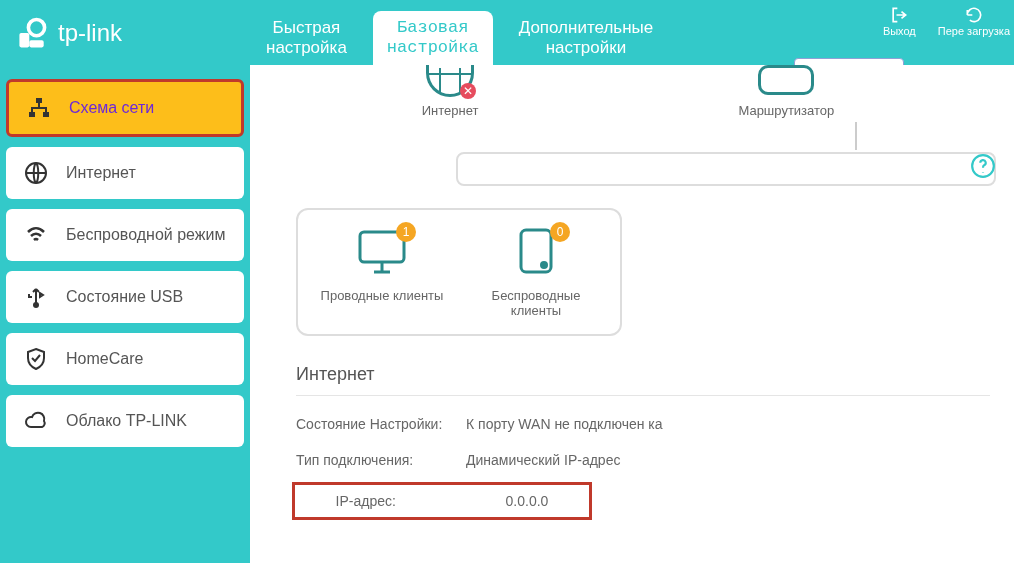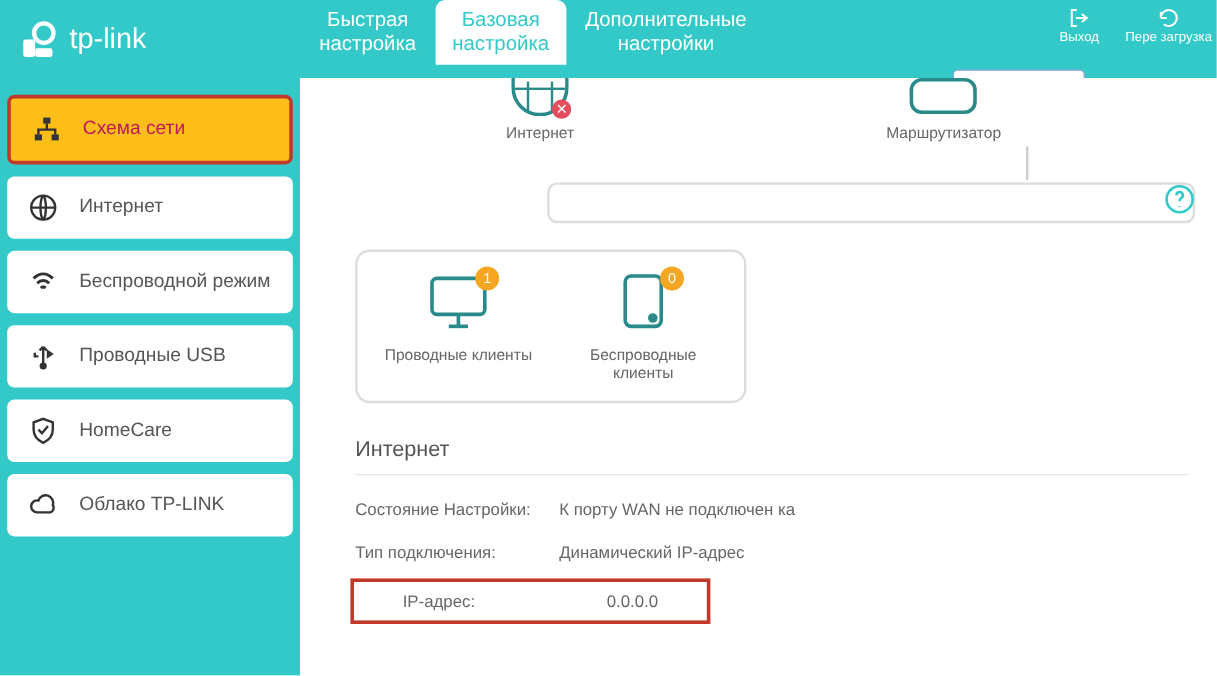--- a/index.html
+++ b/index.html
@@ -1,31 +1,31 @@
 <!DOCTYPE html>
 <html><head>
 <meta charset="utf-8">
 <style>
   * { box-sizing: border-box; margin: 0; padding: 0; }
   body { font-family: "Segoe UI", Tahoma, sans-serif; background:#fff; width:1014px; height:563px; overflow:hidden; }
   .header { background:#33c9c9; height:65px; display:flex; align-items:center; padding:0 20px 0 14px; position:relative; }
   .logo { display:flex; align-items:center; color:#fff; font-size:24px; }
   .logo-icon { width:36px; height:36px; margin-right:8px; }
-  .tabs { display:flex; gap:2px; margin-left:130px; height:100%; }
+  .tabs { display:flex; gap:12px; margin-left:130px; align-items:flex-end; height:100%; }
   .tab { color:#fff; font-size:17px; text-align:center; padding:10px 14px 10px; line-height:1.2; cursor:pointer; border-top-left-radius:8px; border-top-right-radius:8px; height:54px; display:flex; flex-direction:column; justify-content:center; }
-  .tab.active { background:#fff; color:#33c9c9; }
+  .tab.active { background:#fff; color:#33c9c9;font-family:Liberation Mono, monospace; }
   .header-right { position:absolute; right:4px; top:5px; display:flex; gap:22px; color:#fff; font-size:11px; align-items:center; }
   .hdr-btn { display:flex; flex-direction:column; align-items:center; cursor:pointer; }
   .hdr-btn svg { width:20px; height:20px; }
   .lang-select { position:absolute; right:110px; top:34px; width:110px; background:#fff; border:1px solid #8fa0d6; border-radius:4px; padding:4px 10px; display:flex; align-items:center; justify-content:space-between; cursor:pointer; font-size:14px; color:#5a6db3;margin-top:24px; }
   .lang-select .chev { color:#5a6db3; }
   .body { display:flex; height:498px; }
   .sidebar { width:250px; background:#33c9c9; padding-top:8px; }
   .sb-item { background:#fff; margin:6px 6px 10px 6px; border-radius:6px; display:flex; align-items:center; padding:14px 18px; cursor:pointer; font-size:16px; color:#555; gap:18px; }
-  .sb-item.active { background:#fdbe1a; border:3px solid #c0392b; color:#be185d; }
+  .sb-item.active { background:#fdbe1a; border:3px solid #c0392b; color:#6d28d9; }
   .sb-icon { width:24px; height:24px; flex-shrink:0; }
   .content { flex:1; background:#fff; padding:0 24px 0 46px; position:relative; overflow:hidden; }
   .help-icon { position:absolute; right:18px; top:88px; color:#33c9c9; }
   .topo-row { display:flex; justify-content:center; gap:260px; margin-top:0; }
   .topo-item { display:flex; flex-direction:column; align-items:center; font-size:13px; color:#666; gap:6px; position:relative; }
   .globe-broken { position:relative; width:48px; height:32px; border-bottom-left-radius:48px; border-bottom-right-radius:48px; border:3px solid #2a8a8a; border-top:none; }
   .globe-broken .x { position:absolute; right:-5px; bottom:-5px; width:16px; height:16px; background:#e64c5e; border-radius:50%; color:#fff; font-size:12px; display:flex; align-items:center; justify-content:center; }
   .router-icon { border:3px solid #2a8a8a; border-radius:10px; width:56px; height:30px; margin-bottom:2px; position:relative; }
   .vline { width:2px; height:28px; background:#ccc; margin:4px auto -4px auto;}
   .conn-box { border:2px solid #ddd; border-radius:8px; margin:6px auto 22px; width:540px; height:34px; }
@@ -109,21 +109,21 @@
       <svg class="sb-icon" viewBox="0 0 24 24" fill="none" stroke="#333" stroke-width="2.5">
           <path d="M4 9c5-5 11-5 16 0M7 13c3-3 7-3 10 0M10 17c1.2-1.2 2.8-1.2 4 0"></path>
         </svg>
       <span>Беспроводной режим</span>
     </div>
     <div class="sb-item">
       <svg class="sb-icon" viewBox="0 0 24 24" fill="#333">
           <circle cx="12" cy="20" r="3"></circle>
           <path d="M12 20V4M12 4l-3 3M12 4l3 3M8 12h-3v-3M19 10l-3 2v-4z" stroke="#333" stroke-width="2" fill="none"></path>
         </svg>
-      <span>Проводные USB</span>
+      <span>Состояние USB</span>
     </div>
     <div class="sb-item">
       <svg class="sb-icon" viewBox="0 0 24 24" fill="none" stroke="#333" stroke-width="2">
           <path d="M12 2l8 3v6c0 5-3.5 9-8 11-4.5-2-8-6-8-11V5z"></path>
           <path d="M8 11l3 3 5-6"></path>
         </svg>
       <span>HomeCare</span>
     </div>
     <div class="sb-item">
       <svg class="sb-icon" viewBox="0 0 24 24" fill="none" stroke="#333" stroke-width="2">

